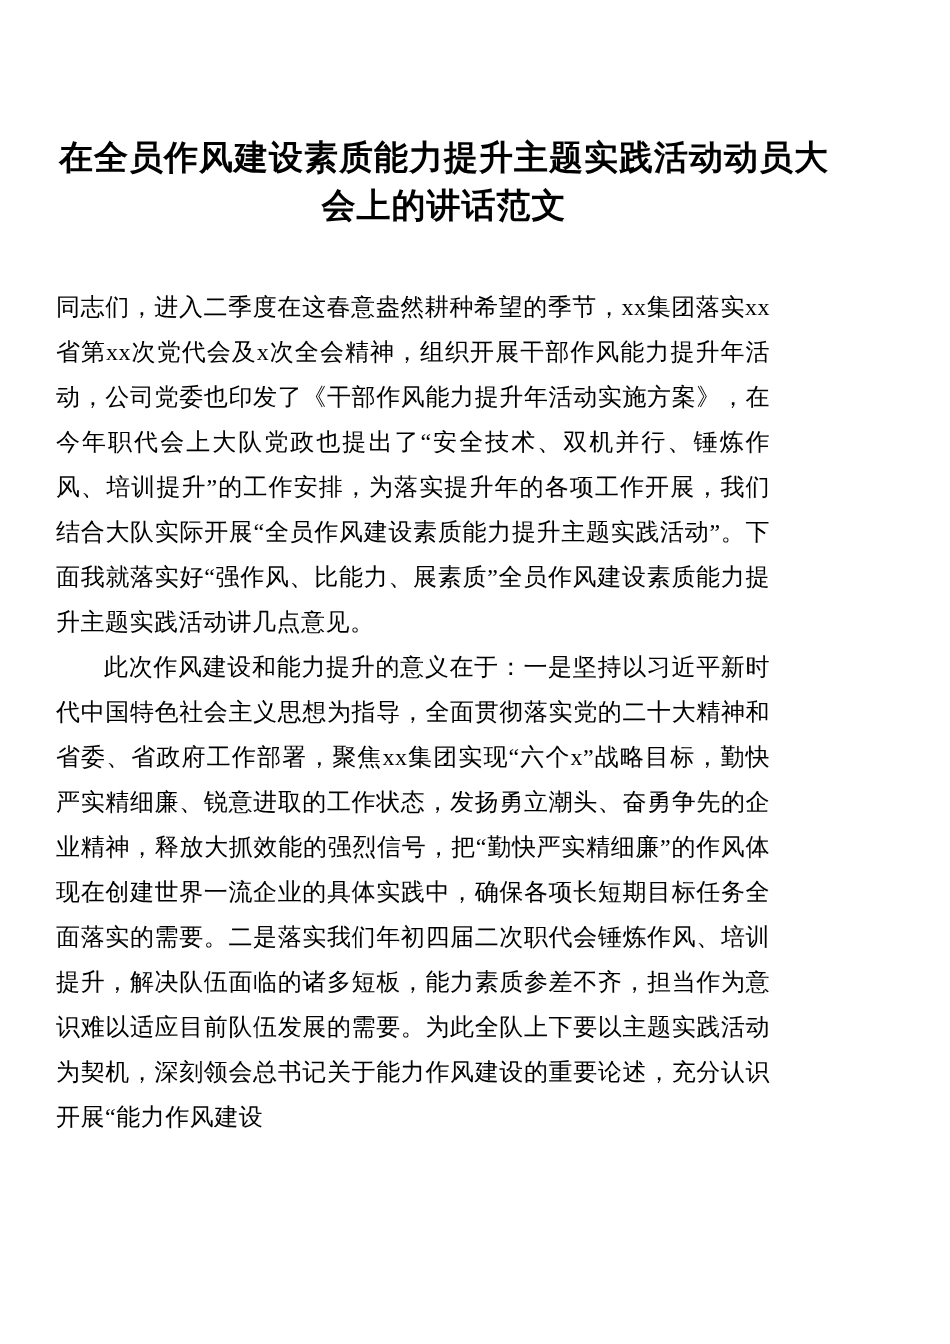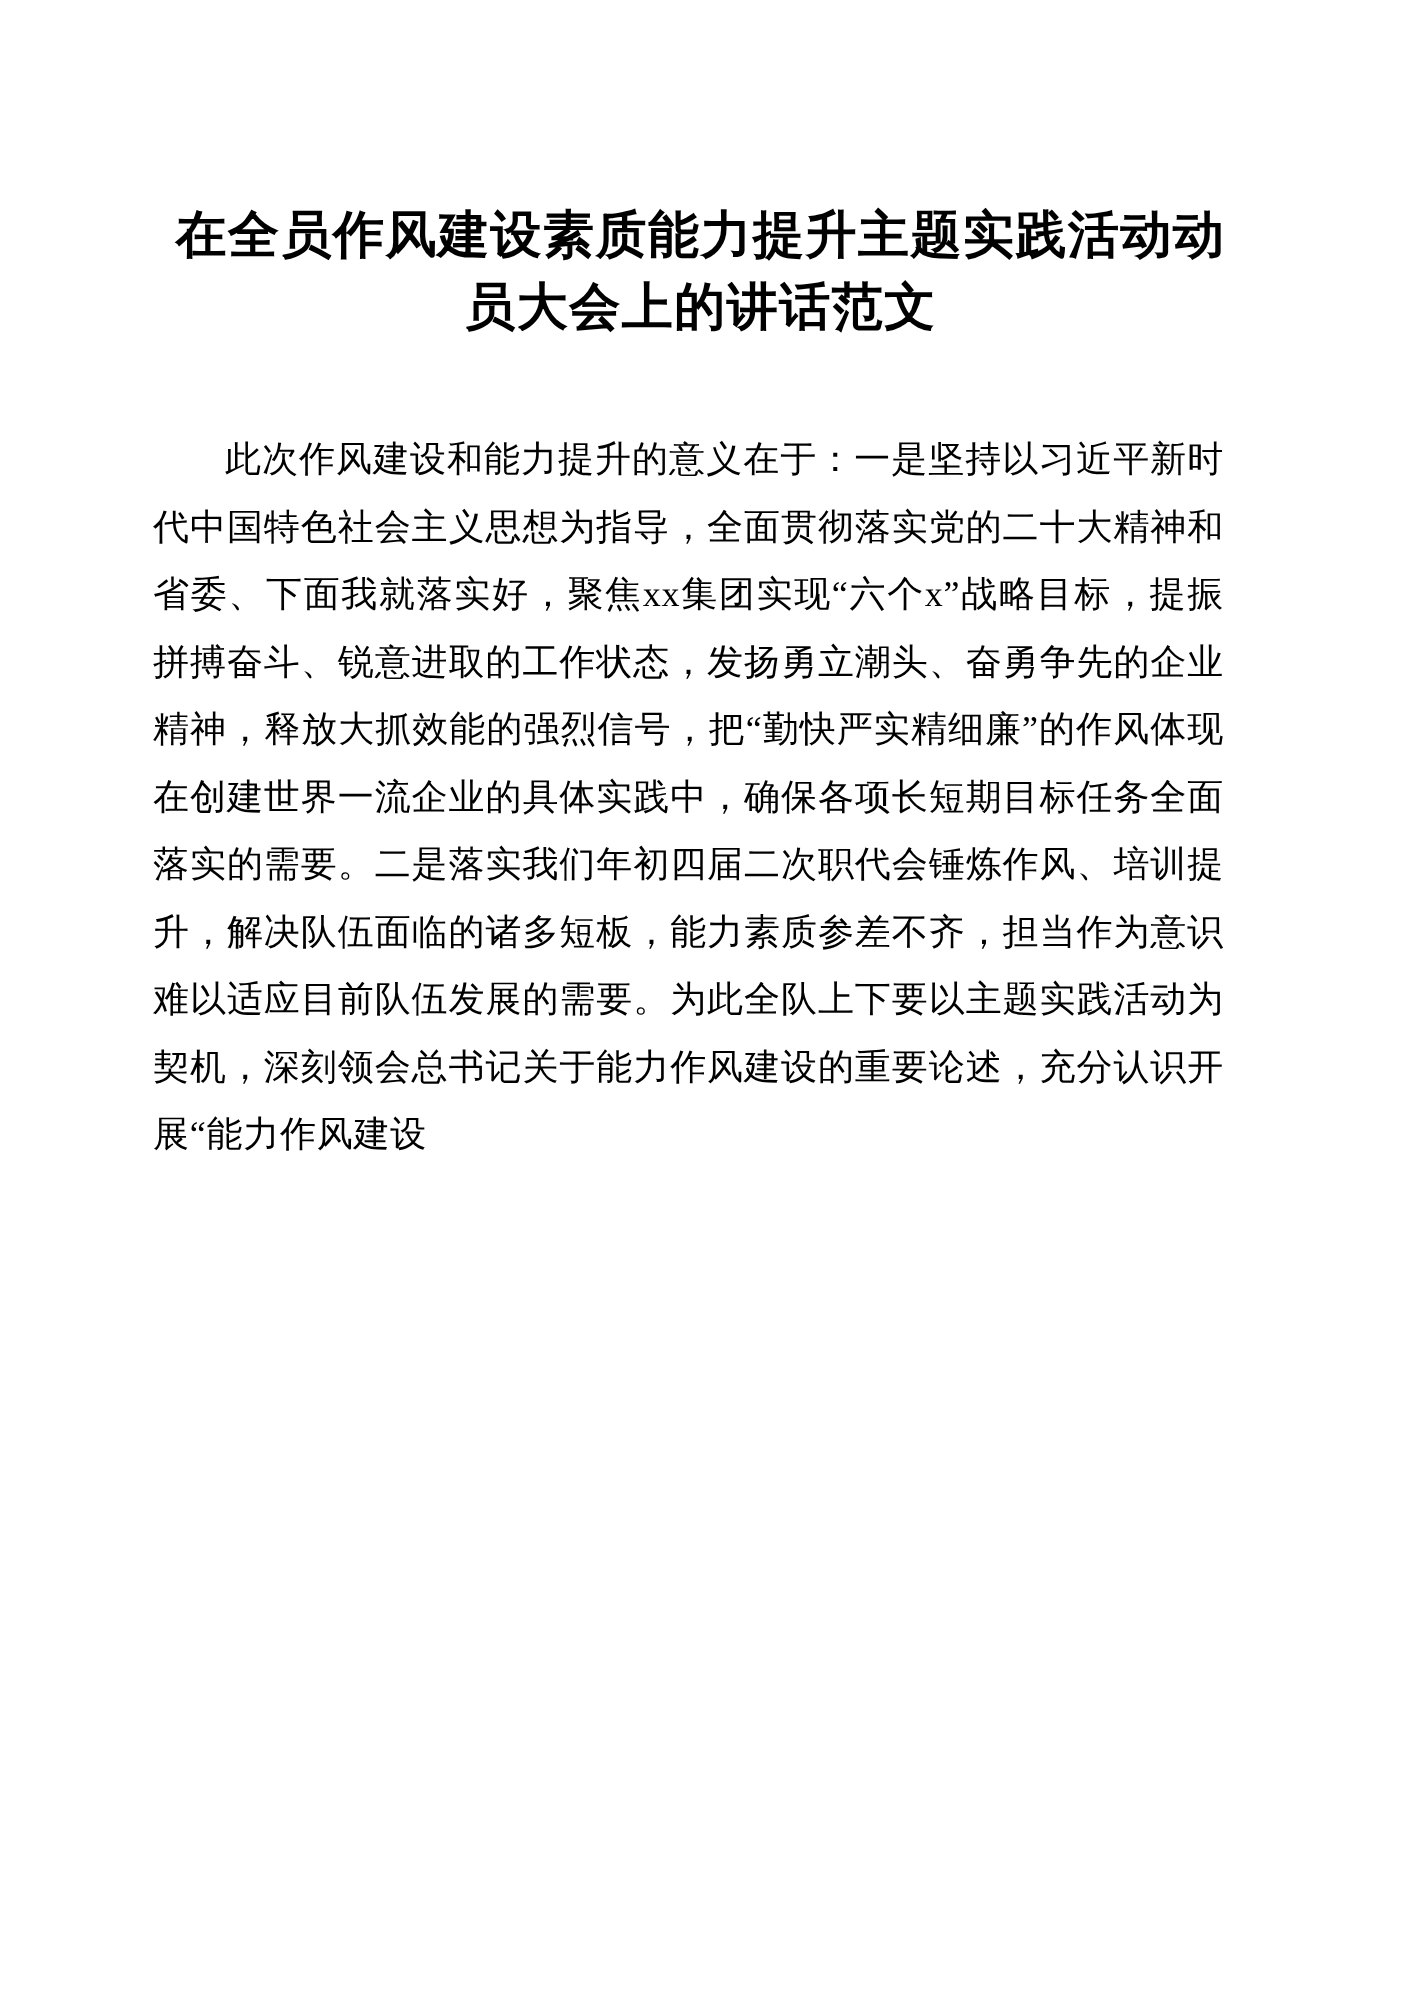--- a/index.html
+++ b/index.html
@@ -8,21 +8,21 @@
     width: 950px;
     height: 1344px;
     background: #ffffff;
     color: #000000;
     font-family: "Liberation Serif", serif;
     overflow: hidden;
   }
   .page {
     width: 950px;
     height: 1344px;
-    padding: 133px 118px 0 102px;
+    padding: 133px 118px 0 56px;
     background: #ffffff;
     overflow: hidden;
   }
   .doc-title {
     font-family: "Liberation Sans", sans-serif;
     font-weight: 800;
     font-size: 34px;
     line-height: 48px;
     text-align: center;
     margin: 0 0 56px 0;
@@ -51,15 +51,16 @@
     margin: 1px 0 1px 0;
     letter-spacing: 0.5px;
   }
 </style>
 </head>
 <body>
 
 <div class="page">
   <h1 class="doc-title">在全员作风建设素质能力提升主题实践活动动员大会上的讲话范文</h1>
   <div class="doc-body">
-      <p class="para indent">此次作风建设和能力提升的意义在于：一是坚持以习近平新时代中国特色社会主义思想为指导，全面贯彻落实党的二十大精神和省委、下面我就落实好，聚焦xx集团实现“六个x”战略目标，提振拼搏奋斗、锐意进取的工作状态，发扬勇立潮头、奋勇争先的企业精神，释放大抓效能的强烈信号，把“勤快严实精细廉”的作风体现在创建世界一流企业的具体实践中，确保各项长短期目标任务全面落实的需要。二是落实我们年初四届二次职代会锤炼作风、培训提升，解决队伍面临的诸多短板，能力素质参差不齐，担当作为意识难以适应目前队伍发展的需要。为此全队上下要以主题实践活动为契机，深刻领会总书记关于能力作风建设的重要论述，充分认识开展“能力作风建设</p>
+      <p class="para">同志们，进入二季度在这春意盎然耕种希望的季节，xx集团落实xx省第xx次党代会及x次全会精神，组织开展干部作风能力提升年活动，公司党委也印发了《干部作风能力提升年活动实施方案》，在今年职代会上大队党政也提出了“安全技术、双机并行、锤炼作风、培训提升”的工作安排，为落实提升年的各项工作开展，我们结合大队实际开展“全员作风建设素质能力提升主题实践活动”。下面我就落实好“强作风、比能力、展素质”全员作风建设素质能力提升主题实践活动讲几点意见。</p>
+      <p class="para indent">此次作风建设和能力提升的意义在于：一是坚持以习近平新时代中国特色社会主义思想为指导，全面贯彻落实党的二十大精神和省委、省政府工作部署，聚焦xx集团实现“六个x”战略目标，勤快严实精细廉、锐意进取的工作状态，发扬勇立潮头、奋勇争先的企业精神，释放大抓效能的强烈信号，把“勤快严实精细廉”的作风体现在创建世界一流企业的具体实践中，确保各项长短期目标任务全面落实的需要。二是落实我们年初四届二次职代会锤炼作风、培训提升，解决队伍面临的诸多短板，能力素质参差不齐，担当作为意识难以适应目前队伍发展的需要。为此全队上下要以主题实践活动为契机，深刻领会总书记关于能力作风建设的重要论述，充分认识开展“能力作风建设</p>
     </div>
 </div>
 
 </body></html>

